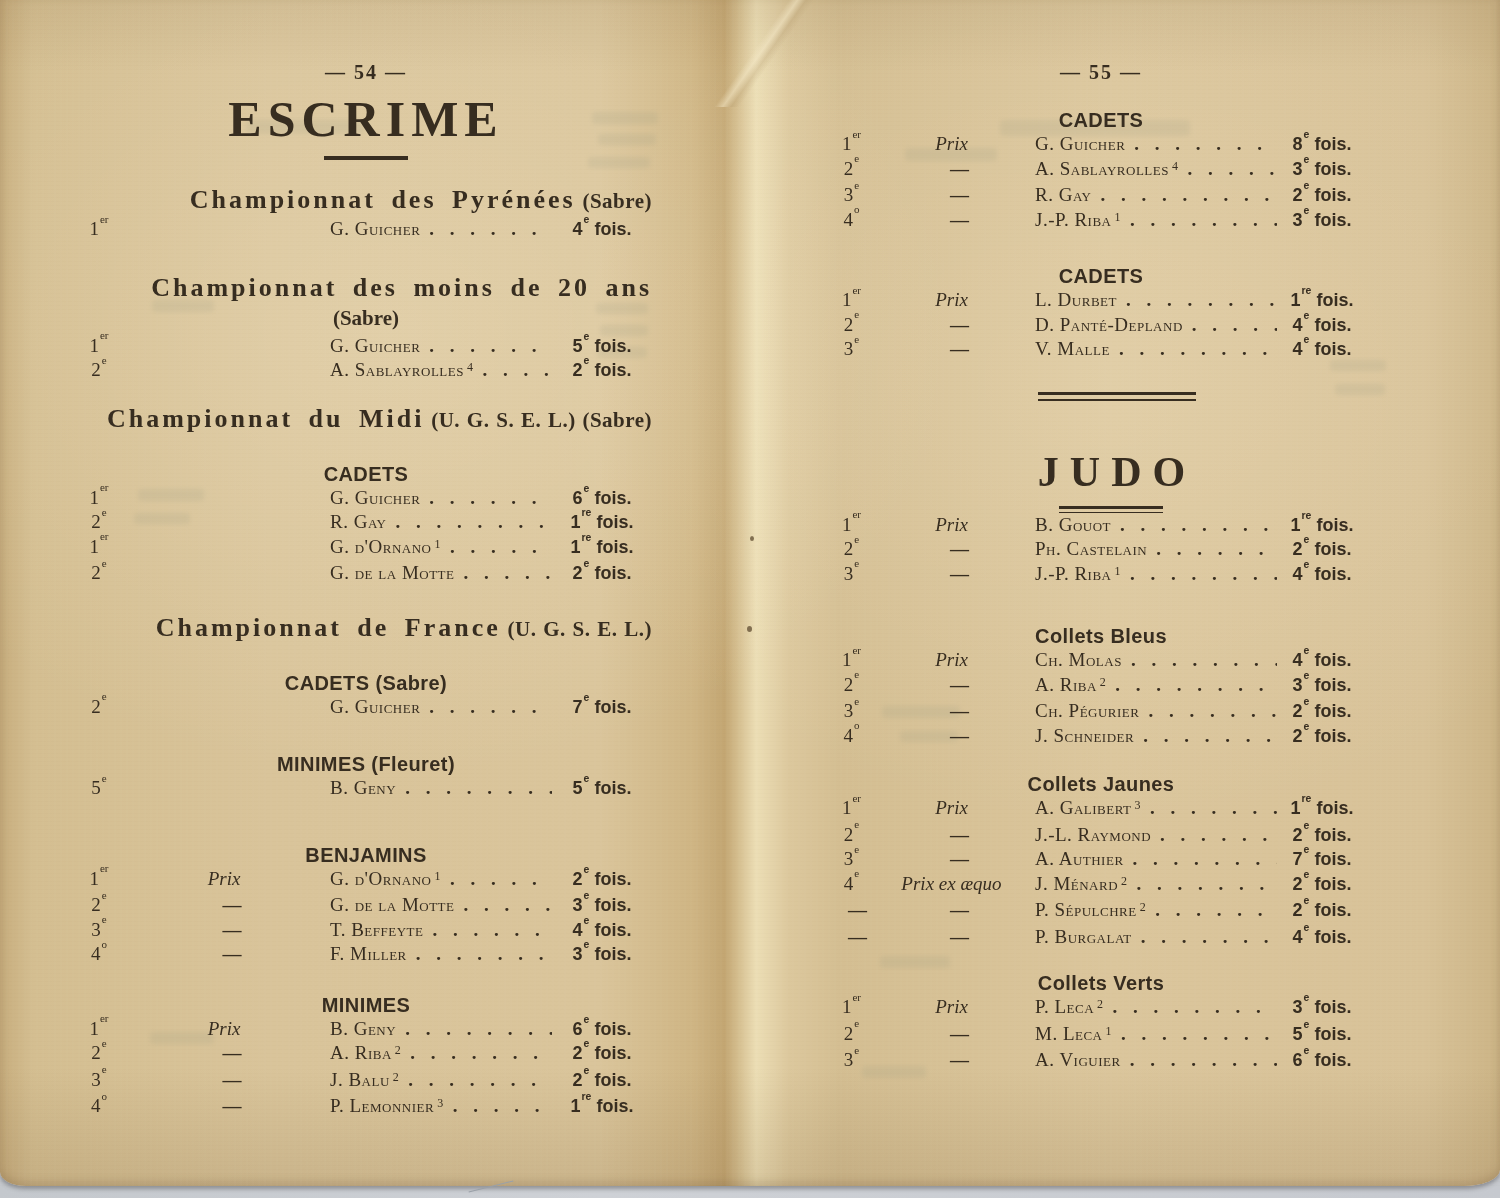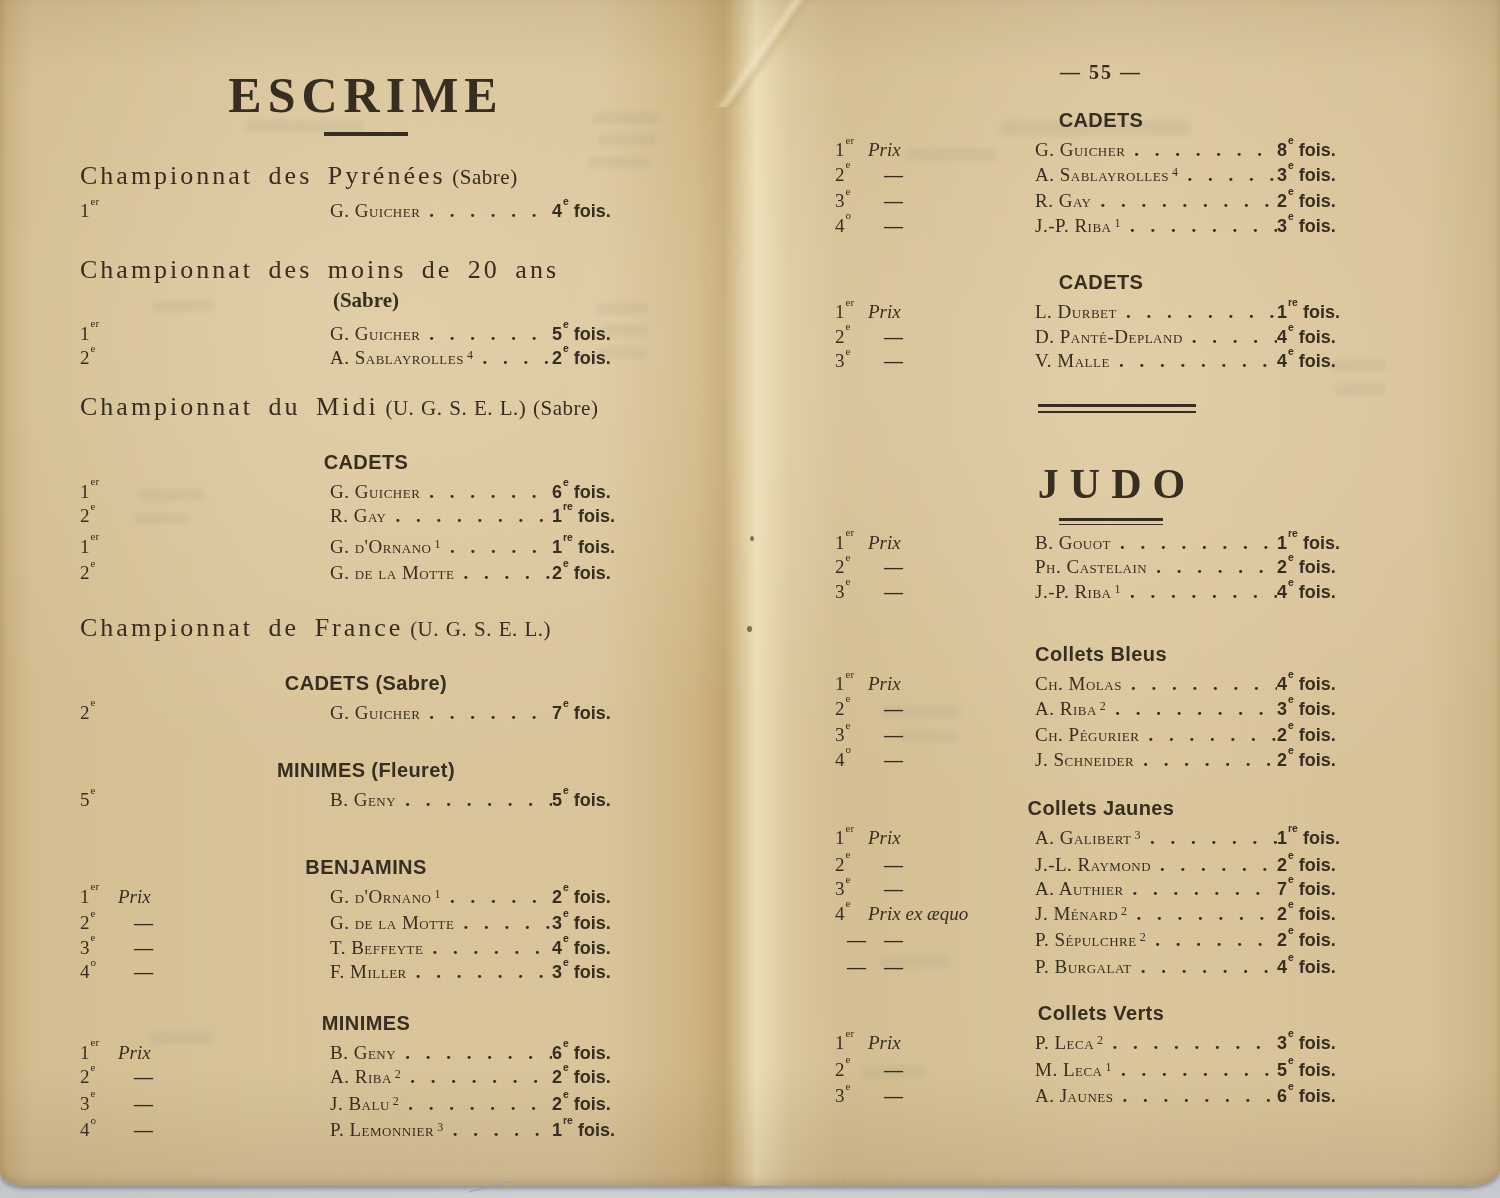--- a/index.html
+++ b/index.html
@@ -23,26 +23,26 @@
   .edge-mark{position:absolute;left:468px;top:1186px;width:46px;height:1px;background:#9aa0a8;transform:rotate(-14deg);}
 
   .page{position:absolute;top:60px;}
   .page-left{left:80px;width:572px;}
   .page-right{left:835px;width:532px;}
 
   .page-num{text-align:center;font-size:20px;letter-spacing:2px;font-weight:bold;line-height:24px;}
   .main-title{text-align:center;font-weight:bold;font-size:50px;letter-spacing:6px;line-height:50px;margin-top:10px;}
   .title-rule{width:84px;height:4px;background:#372d20;margin:12px auto 0;}
 
-  .section-heading{text-align:left;font-weight:normal;font-size:26px;letter-spacing:3px;word-spacing:6px;line-height:31px;}
+  .section-heading{text-align:right;font-weight:bold;font-size:26px;letter-spacing:3px;word-spacing:6px;line-height:31px;}
   .section-heading .sfx{font-size:21px;letter-spacing:0.5px;word-spacing:1px;}
   .heading2{text-align:center;font-weight:bold;font-size:21px;line-height:31px;}
 
   .grp .sub{text-align:center;font-family:"Liberation Sans","DejaVu Sans",sans-serif;font-weight:bold;font-size:20px;letter-spacing:0.4px;line-height:24px;margin:26px 0 0;}
-  .grp .rows{margin-top:6px;}
+  .grp .rows{text-align:center;}
 
   .row{display:flex;align-items:baseline;line-height:23.5px;font-size:19px;white-space:nowrap;}
   .c-rank{flex:0 0 38px;font-size:19px;}
   .page-right .c-rank{flex:0 0 33px;}
   .c-prix{flex:0 0 212px;font-style:italic;font-size:19px;}
   .page-right .c-prix{flex:0 0 167px;}
   .c-prix.dash,.c-rank.dash{font-style:normal;padding-left:16px;font-weight:bold;box-sizing:border-box;}
   .c-rank.dash{padding-left:12px;}
   .c-name{font-variant:small-caps;letter-spacing:0.5px;}
   .c-name .nsup{font-variant:normal;}
@@ -99,20 +99,21 @@
     <div class="ghost" style="left:1335px;top:384px;width:50px;height:11px;"></div>
     <div class="ghost" style="left:882px;top:706px;width:78px;height:12px;"></div>
     <div class="ghost" style="left:900px;top:731px;width:58px;height:11px;"></div>
     <div class="ghost" style="left:880px;top:956px;width:70px;height:12px;"></div>
     <div class="ghost" style="left:862px;top:1066px;width:64px;height:12px;"></div>
 
     <div class="speck" style="left:750px;top:536px;width:4px;height:5px;"></div>
     <div class="speck" style="left:747px;top:626px;width:5px;height:6px;"></div>
 
     <div class="page page-left">
+      <div class="page-num">— 54 —</div>
       <div class="main-title">ESCRIME</div>
       <div class="title-rule"></div>
       <div id="left-sections">
           <div class="section">
             <div class="section-heading">Championnat des Pyrénées<span class="sfx"> (Sabre)</span></div>
             <div class="grp">
               <div class="rows">
                 <div class="row">
                   <span class="c-rank">1<sup class="sp">er</sup></span>
                   <span class="c-prix"></span>
@@ -466,21 +467,21 @@
               <div class="row">
                 <span class="c-rank">2<sup class="sp">e</sup></span>
                 <span class="c-prix dash">—</span>
                 <span class="c-name">M. Leca<span class="nsup">1</span></span>
                 <span class="leader"></span>
                 <span class="c-times">5<sup class="sp">e</sup><span class="fw">fois.</span></span>
               </div>
               <div class="row">
                 <span class="c-rank">3<sup class="sp">e</sup></span>
                 <span class="c-prix dash">—</span>
-                <span class="c-name">A. Jaunes</span>
+                <span class="c-name">A. Viguier</span>
                 <span class="leader"></span>
                 <span class="c-times">6<sup class="sp">e</sup><span class="fw">fois.</span></span>
               </div>
             </div>
           </div>
         </div>
     </div>
   </div>
   <div class="edge-mark"></div>
 </div>

